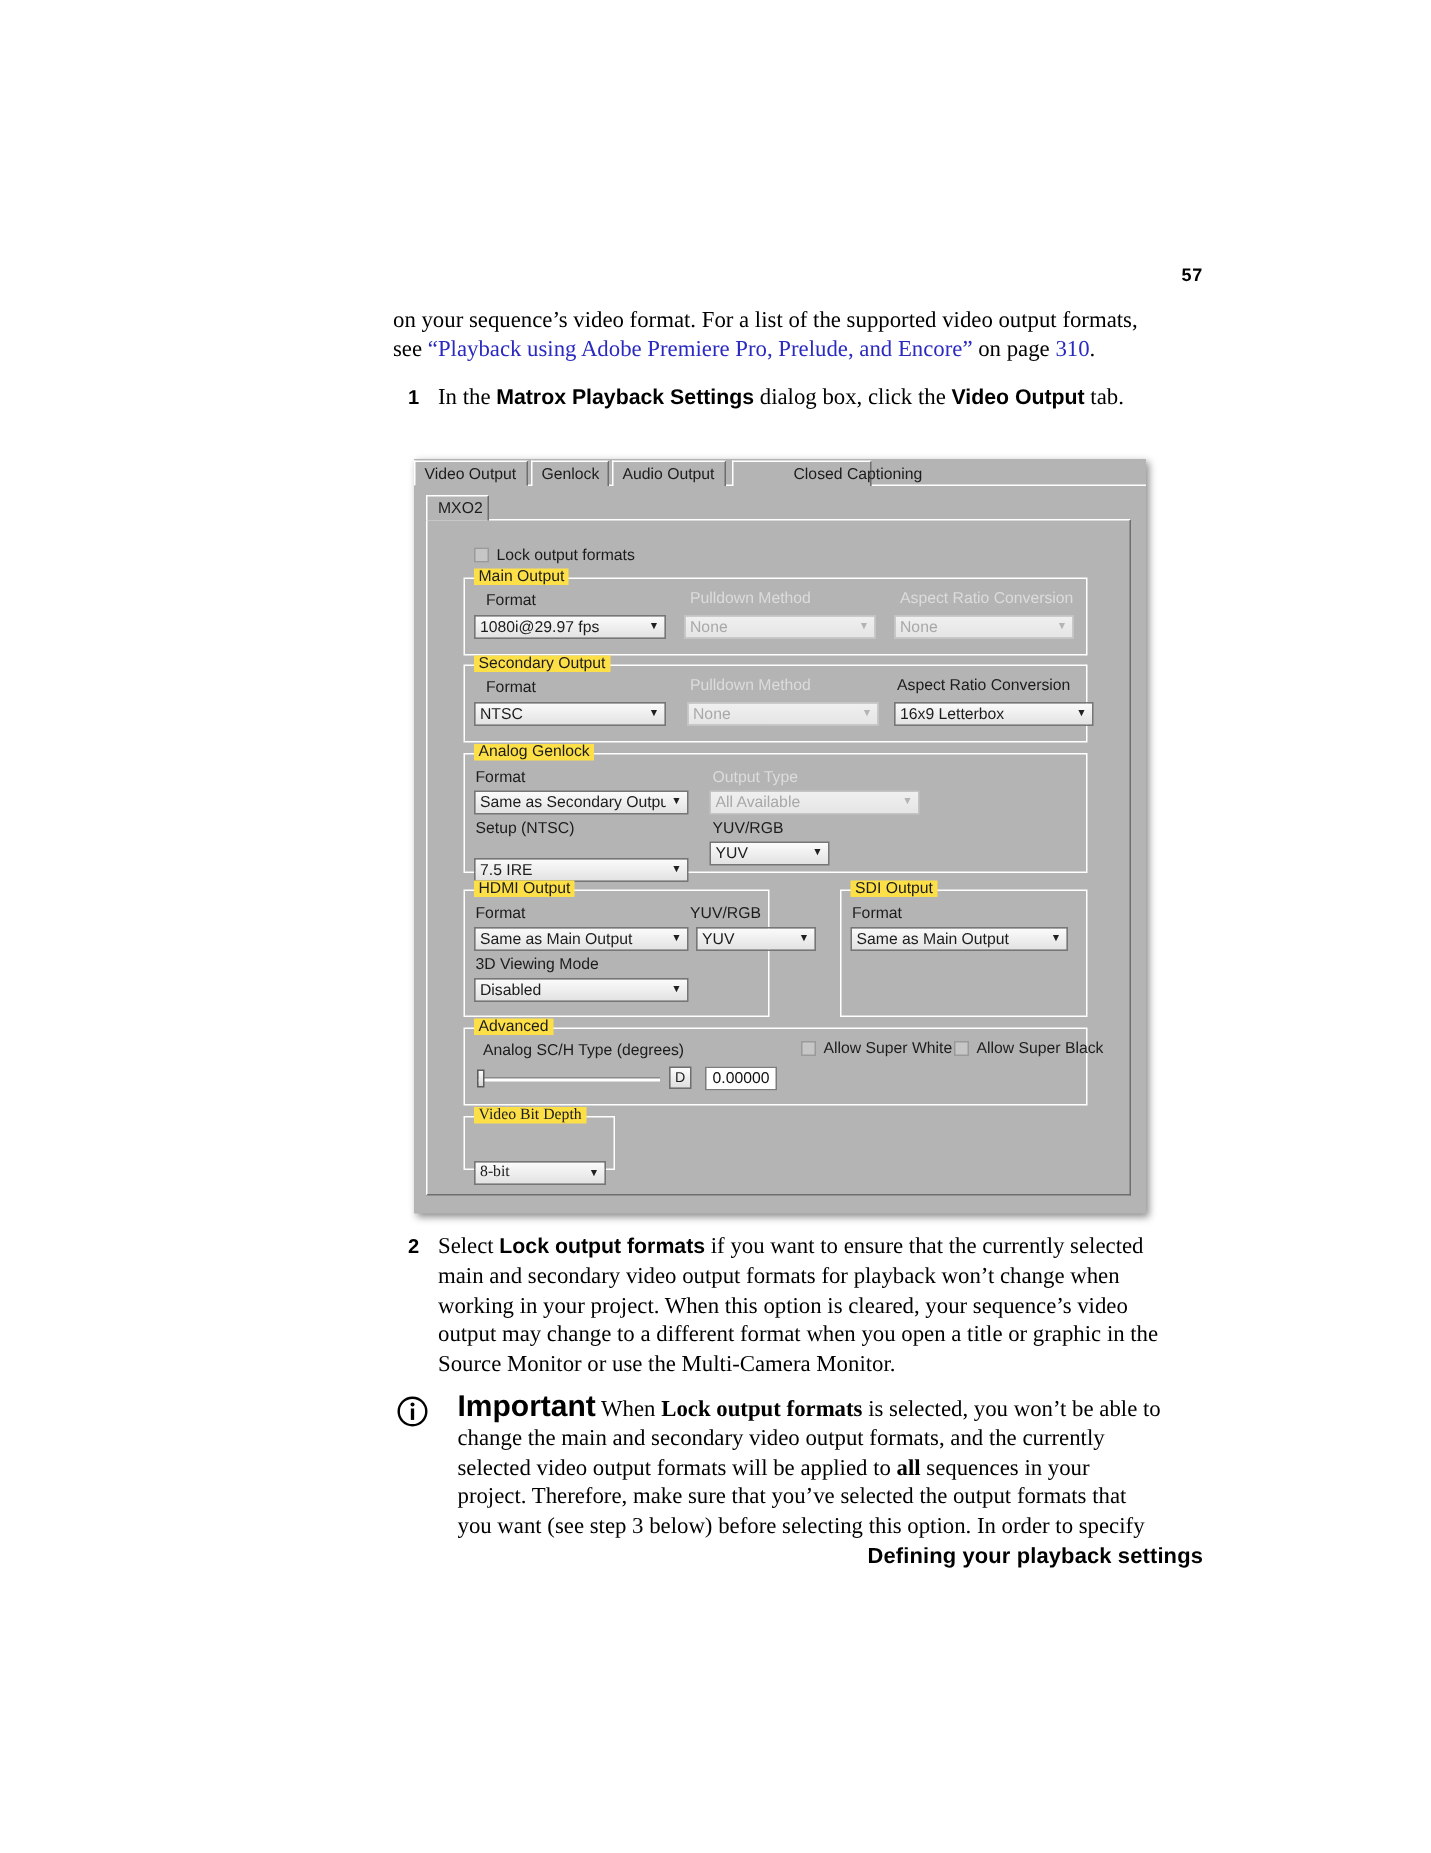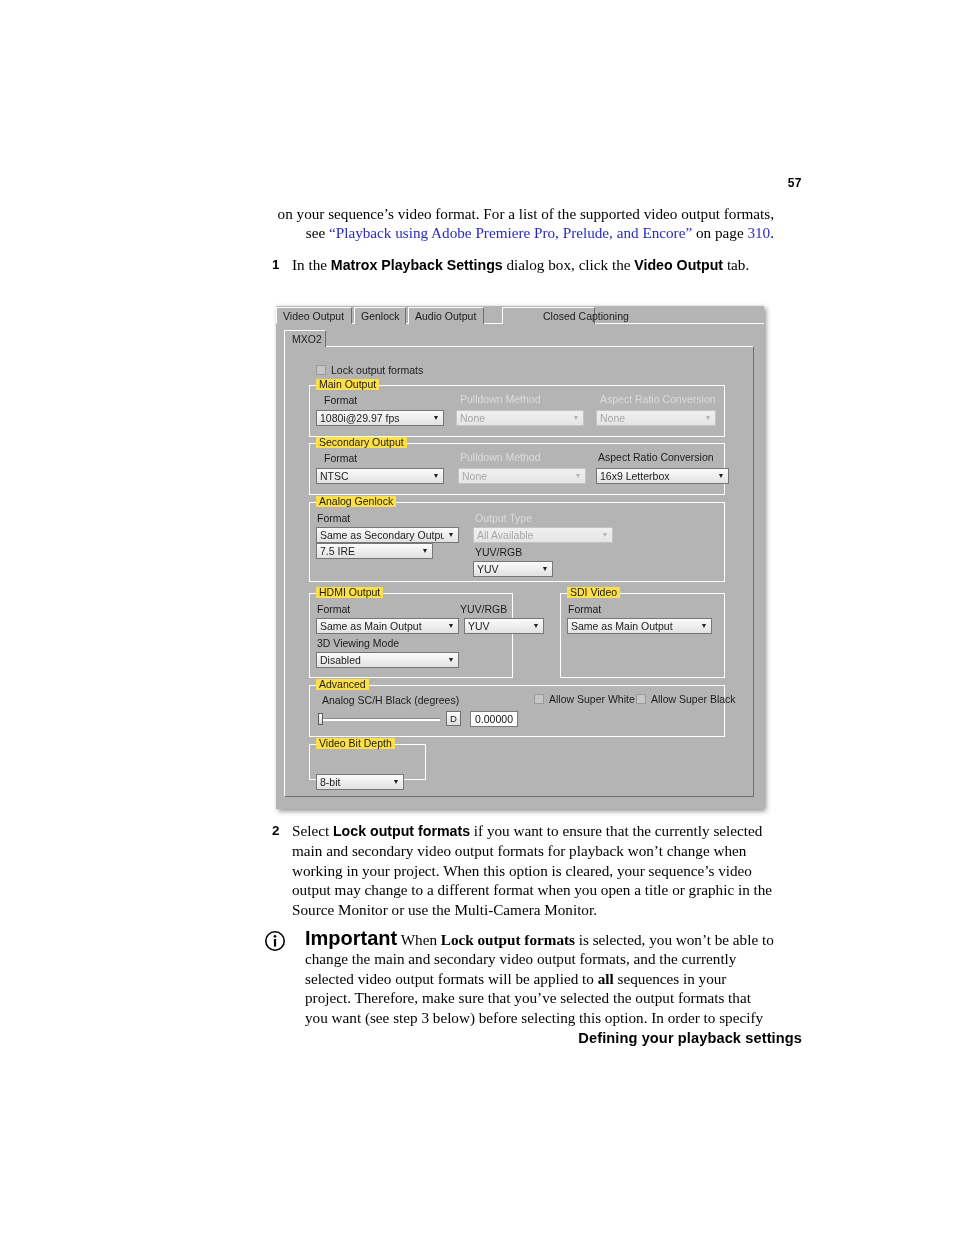--- a/index.html
+++ b/index.html
@@ -29,21 +29,21 @@
   .body-col {
     position: absolute;
     left: 262px;
     top: 204px;
     width: 512px;
   }
   p.body {
     margin: 0 0 12px 0;
     font-size: 15.2px;
     line-height: 19.4px;
-    text-align: right;
+    text-align: left;
   }
   a.xref {
     color: #2a2ac0;
     text-decoration: none;
   }
   .heading-row {
     position: relative;
     margin: 14px 0 8px 0;
   }
   .arrow-bullet {
@@ -318,21 +318,21 @@
   <div class="tabstrip">
     <div class="tab active" style="left:0px;width:76px;">
       <span>Video Output</span>
     </div>
     <div class="tab" style="left:78px;width:52px;">
       <span>Genlock</span>
     </div>
     <div class="tab" style="left:132px;width:76px;">
       <span>Audio Output</span>
     </div>
-    <div class="tab" style="left:226px;width:93px;padding-left:40px;">
+    <div class="tab" style="left:212px;width:93px;padding-left:40px;">
       <span>Closed Captioning</span>
     </div>
   </div>
 
   <div class="inner-panel">
     <div class="subtab" style="width:42px;">
       <span>MXO2</span>
     </div>
 
     <div class="subtab-body">
@@ -392,21 +392,21 @@
           <span class="arw">▼</span>
         </div>
         <div class="combo disabled" style="left:163px; top:24px; width:140px;">
           <span class="val">All Available</span>
           <span class="arw">▼</span>
         </div>
 
         <span class="lbl" style="left:7px; top:44px;">Setup (NTSC)</span>
         <span class="lbl" style="left:165px; top:44px;">YUV/RGB</span>
 
-        <div class="combo" style="left:6px; top:40px; width:117px;align-items:flex-end;">
+        <div class="combo" style="left:6px; top:69px; width:143px;align-items:flex-end;">
           <span class="val">7.5 IRE</span>
           <span class="arw">▼</span>
         </div>
         <div class="combo" style="left:163px; top:58px; width:80px;">
           <span class="val">YUV</span>
           <span class="arw">▼</span>
         </div>
       </div>
 
       <div class="grp" style="left:24px; top:246px; width:204px; height:85px;">
@@ -424,31 +424,31 @@
         </div>
 
         <span class="lbl" style="left:7px; top:44px;">3D Viewing Mode</span>
         <div class="combo" style="left:6px; top:58px; width:143px;">
           <span class="val">Disabled</span>
           <span class="arw">▼</span>
         </div>
       </div>
 
       <div class="grp" style="left:275px; top:246px; width:165px; height:85px;">
-        <span class="grp-title">SDI Video</span>
+        <span class="grp-title">SDI Output</span>
         <span class="lbl" style="left:7px; top:10px;">Format</span>
         <div class="combo" style="left:6px; top:24px; width:145px;">
           <span class="val">Same as Main Output</span>
           <span class="arw">▼</span>
         </div>
       </div>
 
       <div class="grp" style="left:24px; top:338px; width:416px; height:52px;">
         <span class="grp-title">Advanced</span>
-        <span class="lbl" style="left:12px; top:9px;">Analog SC/H Black (degrees)</span>
+        <span class="lbl" style="left:12px; top:9px;">Analog SC/H Type (degrees)</span>
 
         <div class="slider" style="left:8px; top:27px; width:122px;">
           <div class="track"></div>
           <div class="thumb"></div>
         </div>
 
         <div class="dbtn" style="left:136px; top:25px;">
           <span>D</span>
         </div>
 
@@ -459,21 +459,21 @@
         <div class="cb-row" style="left:224px; top:7px;">
           <span class="cbox"></span>
           <span>Allow Super White</span>
         </div>
         <div class="cb-row" style="left:326px; top:7px;">
           <span class="cbox"></span>
           <span>Allow Super Black</span>
         </div>
       </div>
 
-      <div class="grp" style="left:24px; top:397px; width:117px; height:36px;">
+      <div class="grp" style="left:24px; top:397px; width:101px; height:36px;font-family:Liberation Serif, serif;">
         <span class="grp-title">Video Bit Depth</span>
         <div class="combo" style="left:6px; top:29px; width:88px;">
           <span class="val">8-bit</span>
           <span class="arw">▼</span>
         </div>
       </div>
 
     </div>
   </div>
 </div>

